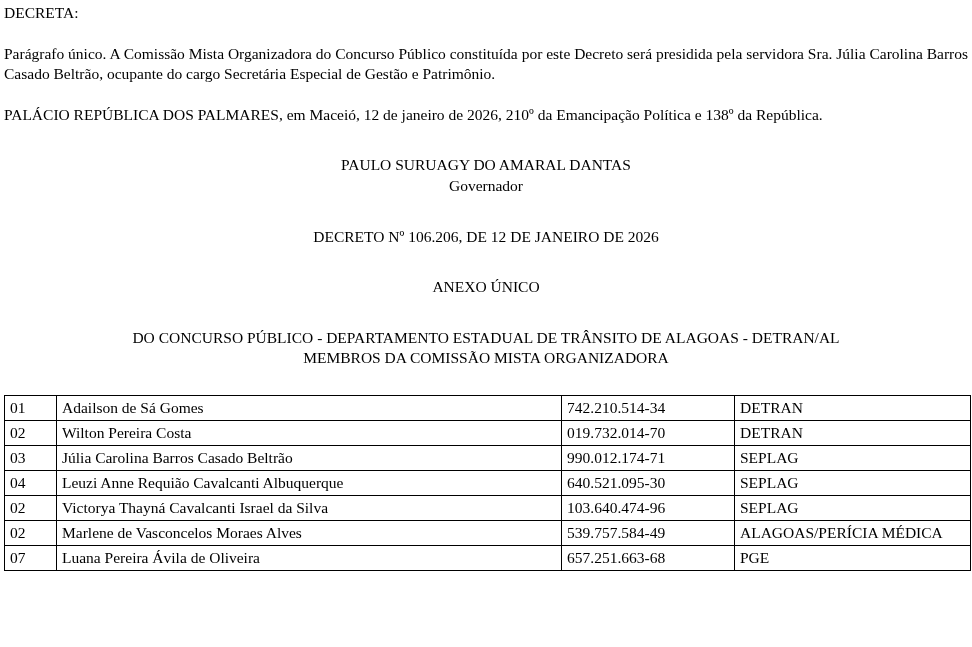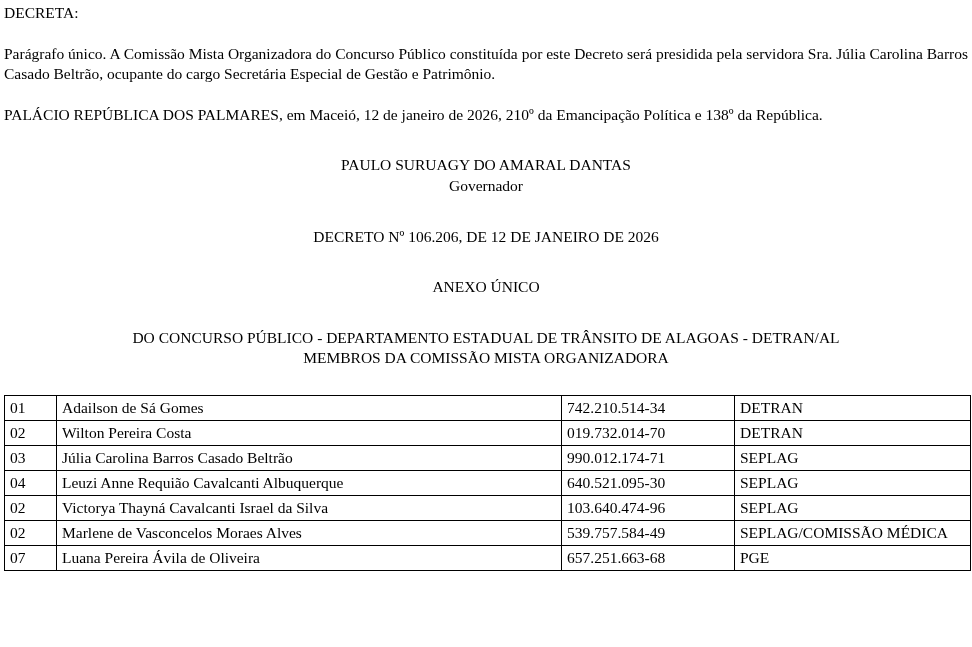--- a/index.html
+++ b/index.html
@@ -151,21 +151,21 @@
       <tr>
         <td>02</td>
         <td>Victorya Thayná Cavalcanti Israel da Silva</td>
         <td>103.640.474-96</td>
         <td>SEPLAG</td>
       </tr>
       <tr>
         <td>02</td>
         <td>Marlene de Vasconcelos Moraes Alves</td>
         <td>539.757.584-49</td>
-        <td>SEPLAG/COMISSÃO MÉDICA</td>
+        <td>ALAGOAS/PERÍCIA MÉDICA</td>
       </tr>
       <tr>
         <td>07</td>
         <td>Luana Pereira Ávila de Oliveira</td>
         <td>657.251.663-68</td>
         <td>PGE</td>
       </tr>
     </tbody>
   </table>
 

